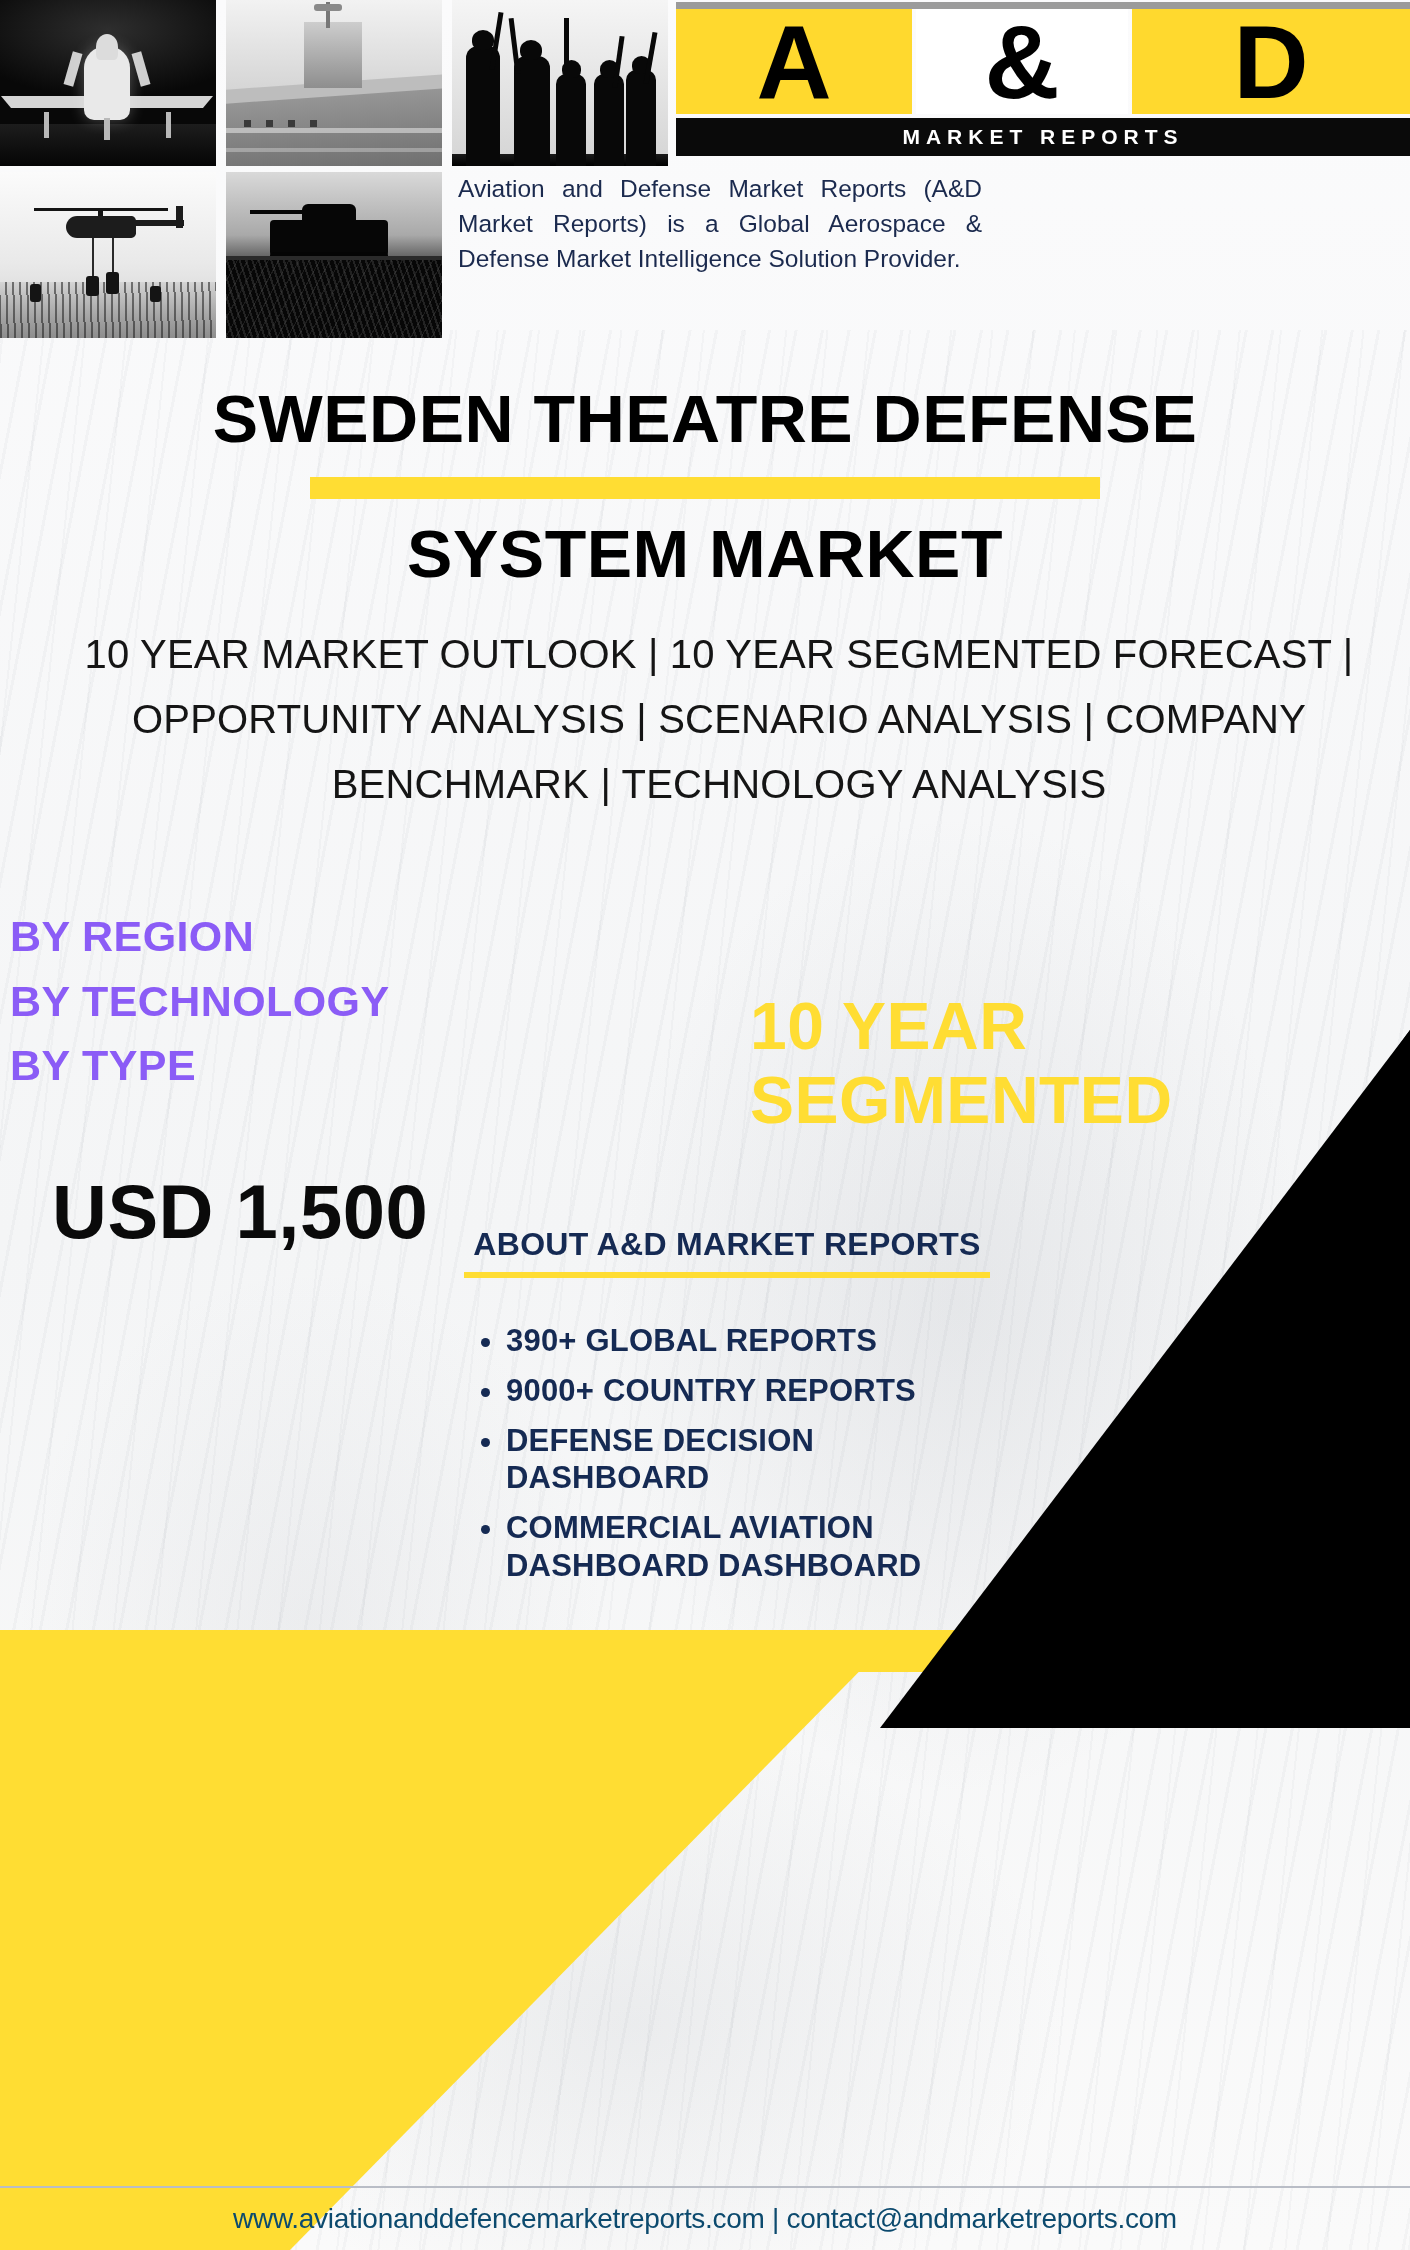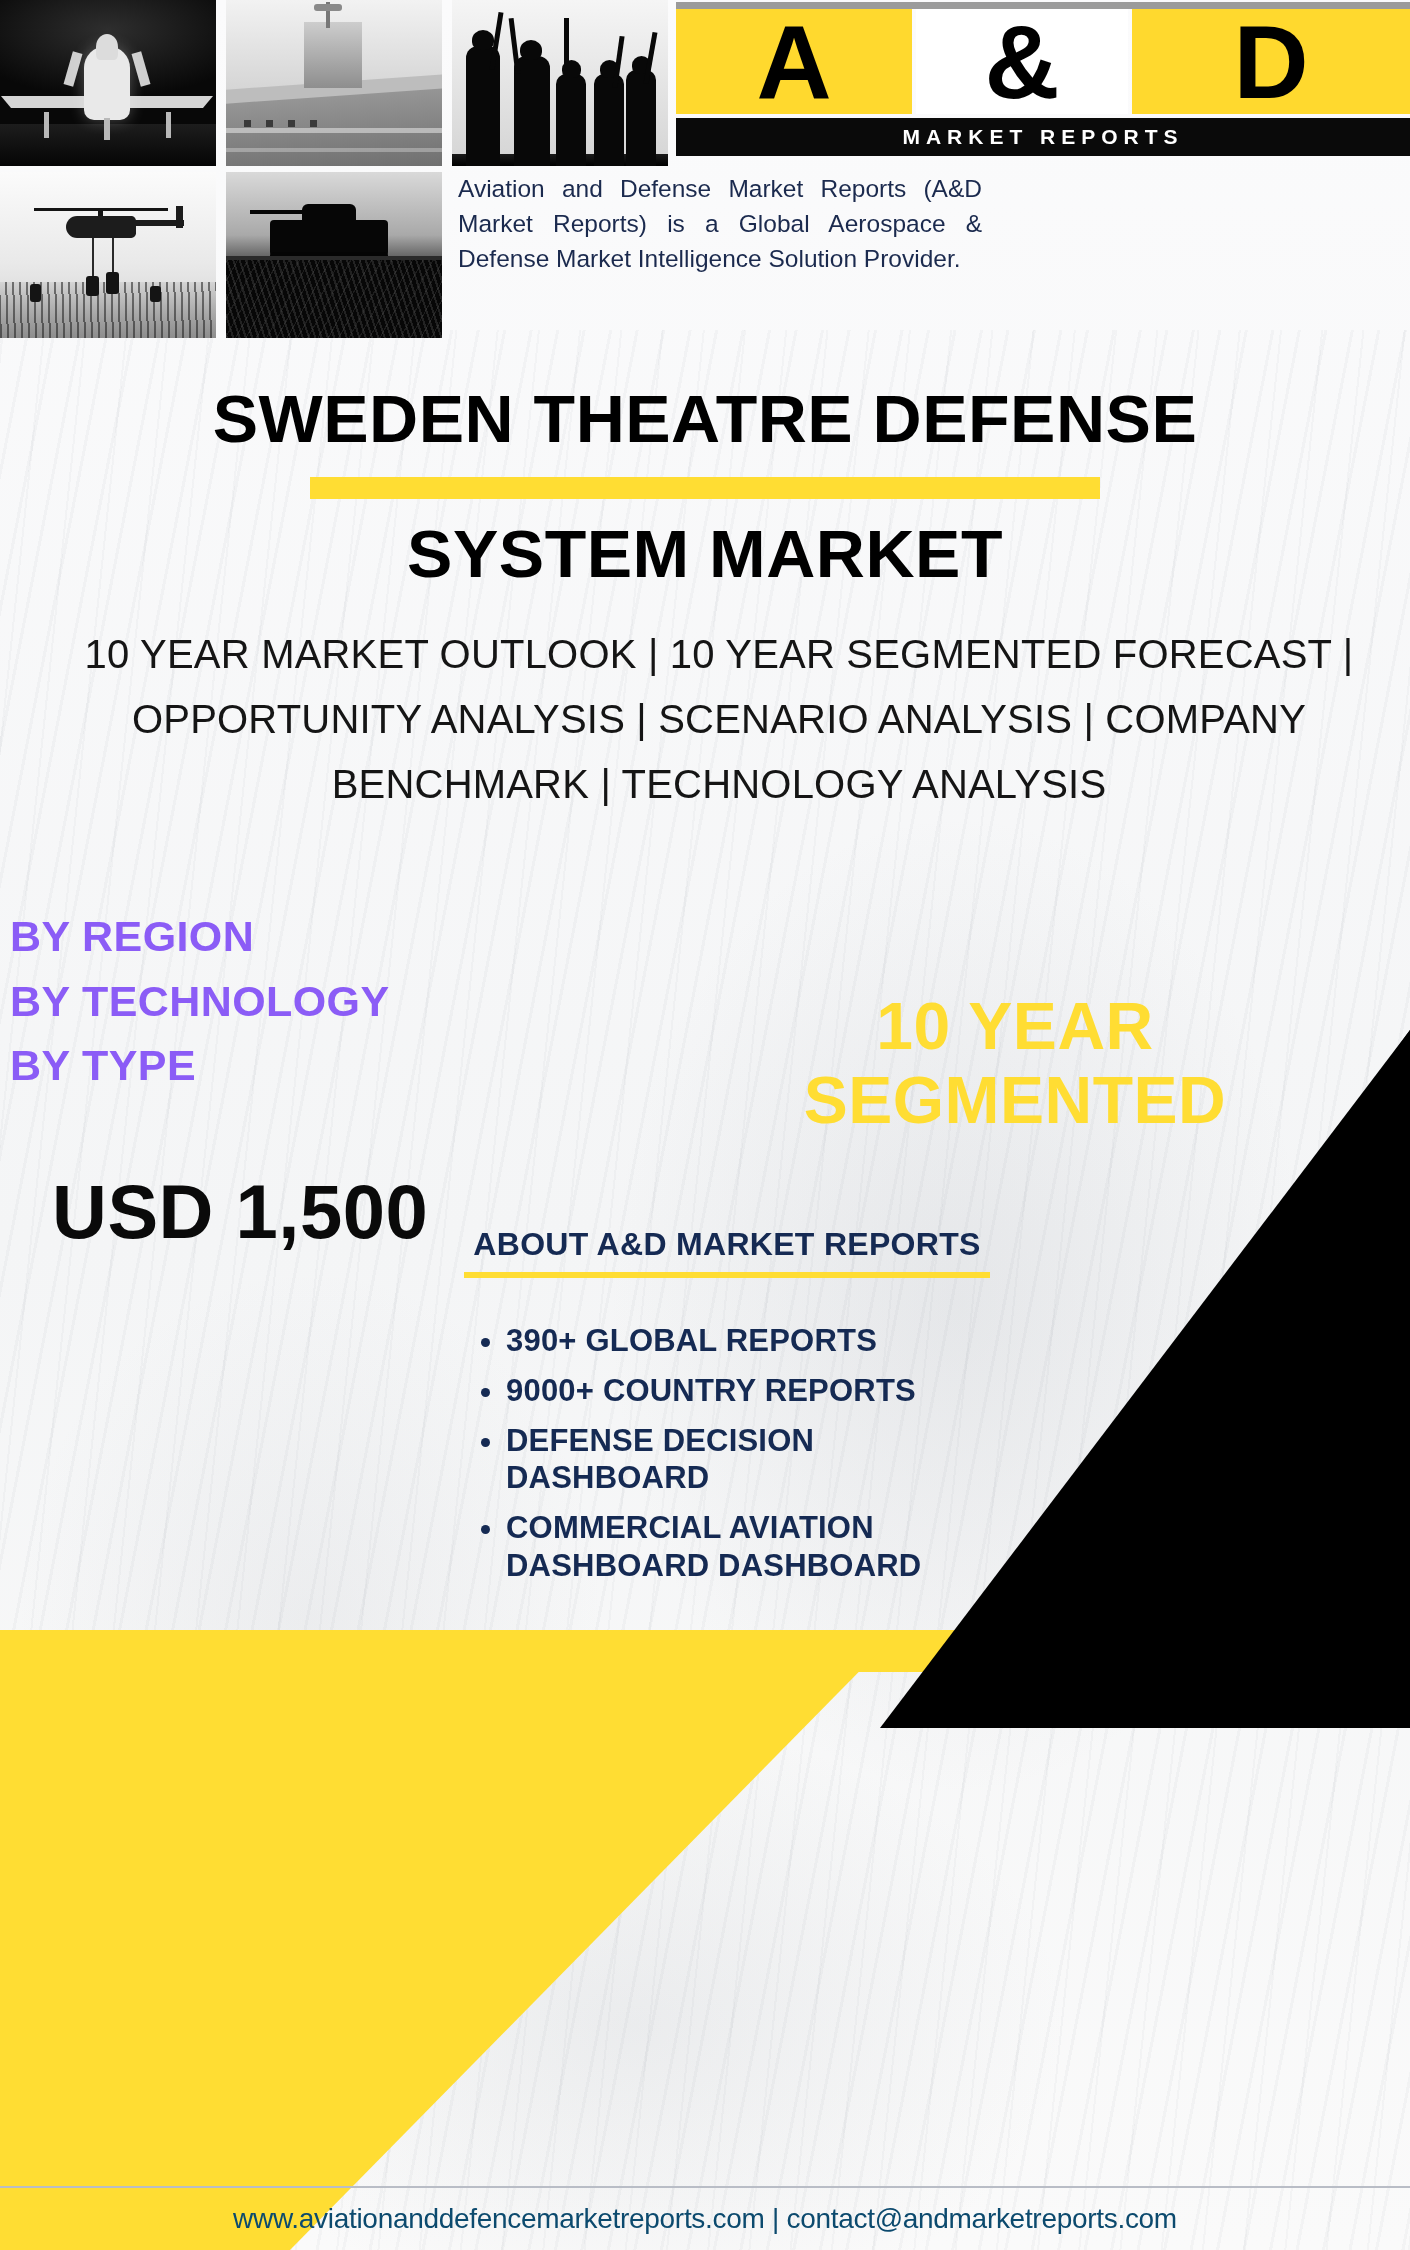--- a/index.html
+++ b/index.html
@@ -127,21 +127,21 @@
     transform:scaleX(1.03);
   }
   #title-rule{width:790px;height:22px;background:#ffdd33;margin:22px auto 20px auto;}
 
   #subtitle{position:absolute;left:52px;top:280px;width:1334px;text-align:center;
     font-size:40px;line-height:1.63;color:#151515;font-weight:300;letter-spacing:.2px;}
 
   #segments{position:absolute;left:10px;top:562px;}
   #segments .seg{font-weight:bold;font-size:43px;letter-spacing:.4px;color:#8b5cf6;line-height:1.5;}
 
-  #forecast{position:absolute;right:8px;top:648px;width:530px;text-align:center;z-index:9;}
+  #forecast{position:absolute;right:8px;top:648px;width:530px;text-align:left;z-index:9;}
   #forecast .fl{font-weight:bold;font-size:66px;line-height:1.12;color:#ffdd33;letter-spacing:.5px;}
 
   #price{position:absolute;left:52px;top:826px;font-weight:bold;font-size:76px;color:#0a0a0a;letter-spacing:.5px;}
 
   #about{position:absolute;left:462px;top:884px;width:530px;}
   #about-title{font-weight:bold;font-size:32px;color:#152a53;text-align:center;letter-spacing:.3px;}
   #about-rule{height:6px;background:#ffdd33;margin:9px 2px 0 2px;}
   #about-list{margin:44px 0 0 0;padding:0 0 0 44px;list-style:disc;}
   #about-list li{font-weight:bold;font-size:31px;color:#152a53;line-height:1.22;margin-bottom:12px;letter-spacing:.2px;}
 

